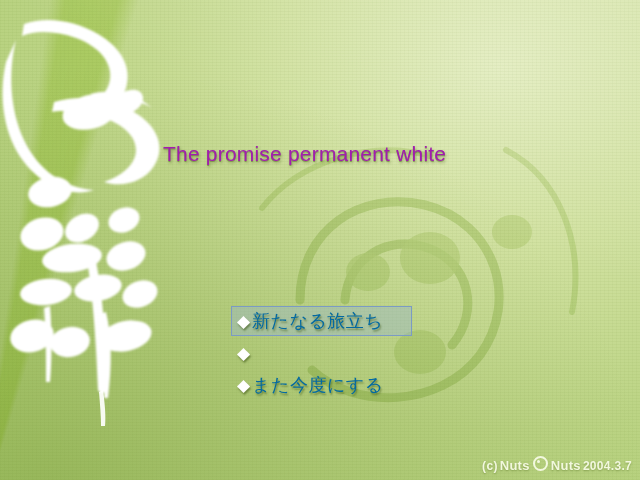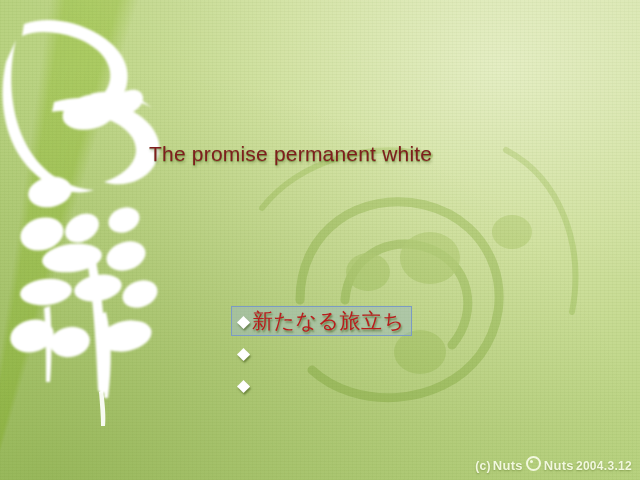--- a/index.html
+++ b/index.html
@@ -124,25 +124,25 @@
     top: 6px;
     width: 210px;
     height: 420px;
     pointer-events: none;
   }
   #calligraphy svg { width: 100%; height: 100%; display: block; }
 
   
   #subtitle {
     position: absolute;
-    left: 149px;
+    left: 163px;
     top: 142px;
     font-size: 21px;
     letter-spacing: 0.2px;
-    color: #7f1d1d;
+    color: #a21caf;
     white-space: nowrap;
     text-shadow:
       0 1px 0 rgba(70,95,20,0.40),
       1px 2px 3px rgba(60,85,15,0.45);
   }
 
   
   #menu {
     position: absolute;
     left: 231px;
@@ -164,22 +164,22 @@
     background: rgba(150,180,205,0.42);
   }
   .menu-bullet {
     color: #ffffff;
     font-size: 17px;
     line-height: 1;
     margin-right: 2px;
     text-shadow: 1px 2px 2px rgba(55,80,15,0.55);
   }
   .menu-label {
-    color: #b91c1c;
-    font-size: 21px;
+    color: #0369a1;
+    font-size: 18px;
     letter-spacing: 0.5px;
     white-space: nowrap;
     text-shadow: 1px 2px 2px rgba(55,80,15,0.55);
   }
 
   
   #copyright {
     position: absolute;
     right: 8px;
     bottom: 7px;
@@ -300,25 +300,26 @@
       <span class="menu-bullet">◆</span>
       <span class="menu-label">新たなる旅立ち</span>
     </div>
 
     <div class="menu-item">
       <span class="menu-bullet">◆</span>
     </div>
 
     <div class="menu-item">
       <span class="menu-bullet">◆</span>
+      <span class="menu-label">また今度にする</span>
     </div>
 
   </div>
 
   <div id="copyright">
     <span>(c)</span>
     <span class="brand">Nuts</span>
     <span class="logo-mark"></span>
     <span class="brand">Nuts</span>
-    <span class="date">2004.3.12</span>
+    <span class="date">2004.3.7</span>
   </div>
 
 </div>
 
 </body></html>

